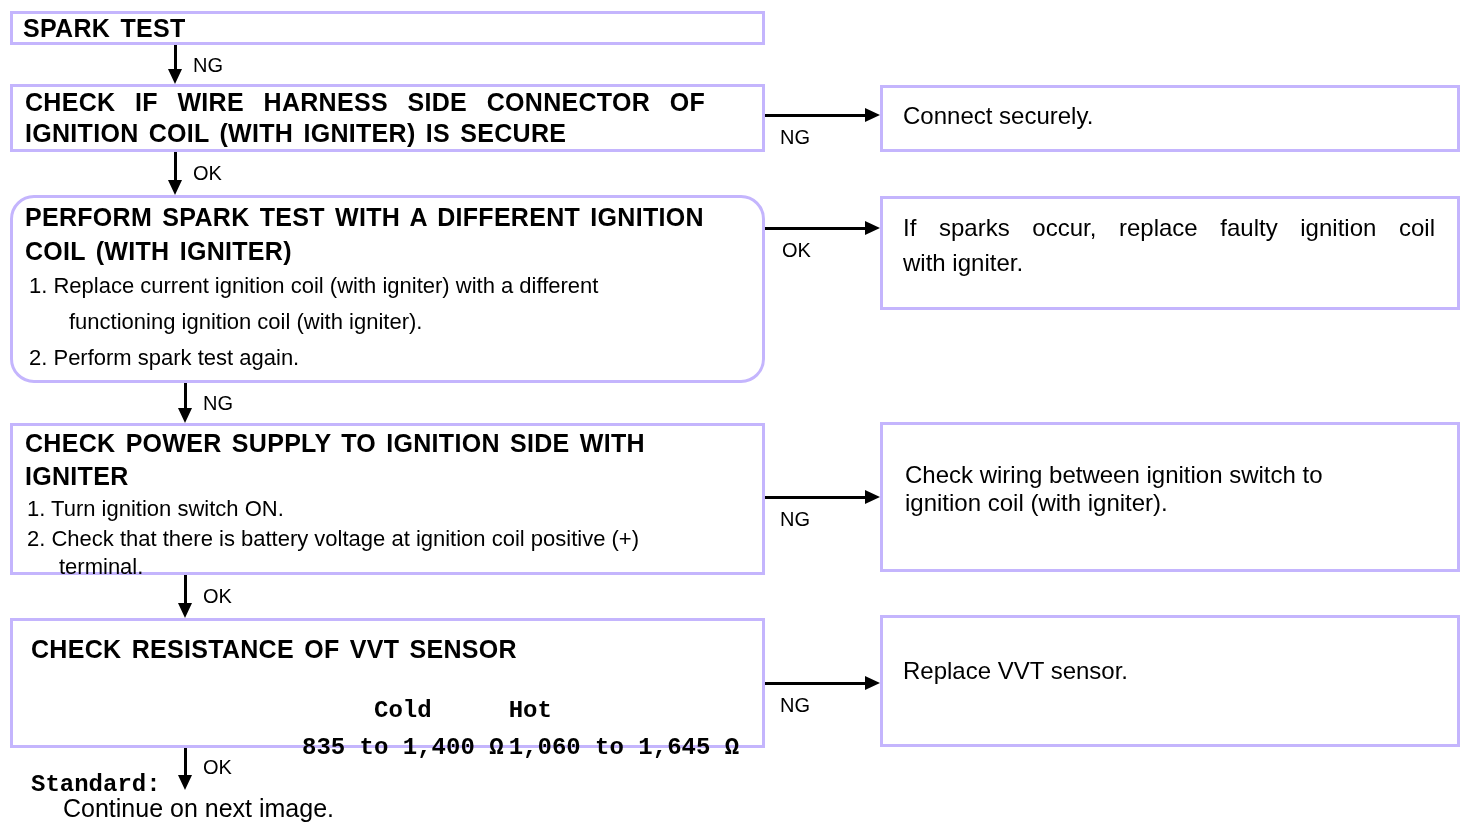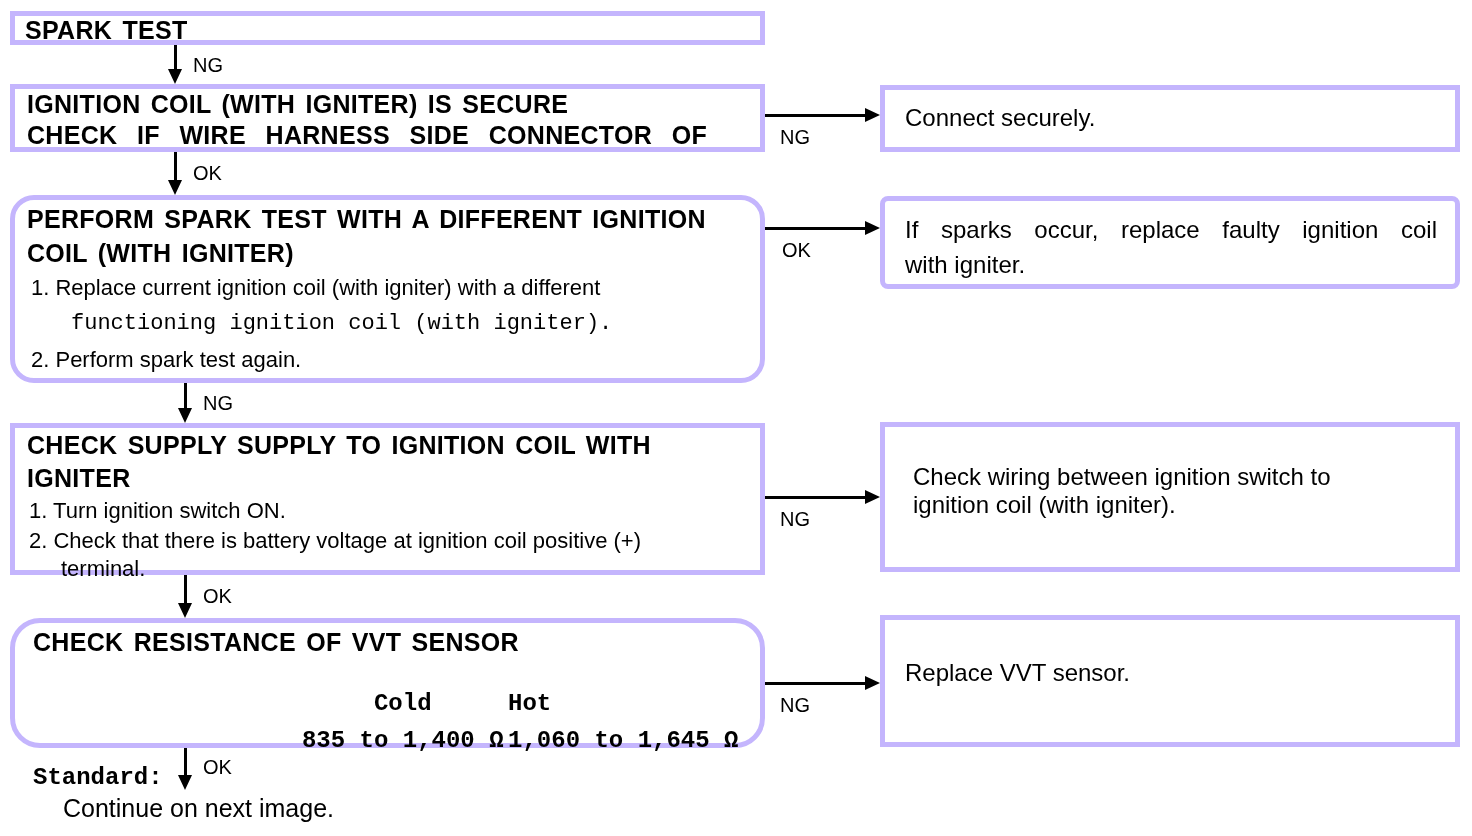--- a/index.html
+++ b/index.html
@@ -2,21 +2,21 @@
 <html><head>
 <meta charset="utf-8">
 <style>
   html,body { margin:0; padding:0; background:#ffffff; }
   .stage {
     position:relative; width:1472px; height:836px; background:#ffffff;
     color:#000; font-family:"Liberation Sans", sans-serif; overflow:hidden;
   }
   .box {
     position:absolute; box-sizing:border-box;
-    border:5px solid #c4b5fd; background:#fff;
+    border:3px solid #c4b5fd; background:#fff;
   }
   .title {
     font-weight:bold; font-size:25px; line-height:33px;
     letter-spacing:0.3px; word-spacing:3px; white-space:nowrap;
   }
   .jline { text-align:justify; text-align-last:justify; }
   .body-text { font-size:22px; line-height:36px; white-space:nowrap; }
   .result-text { font-size:24px; line-height:30px; white-space:nowrap; }
   .flow-label { position:absolute; font-size:20px; line-height:26px; }
   .vline { position:absolute; width:3px; background:#000; }
@@ -40,79 +40,79 @@
 
   <div class="box" style="left:10px; top:11px; width:755px; height:34px; padding:0 10px;">
     <div class="title" style="line-height:28px;">SPARK TEST</div>
   </div>
 
   <div class="vline" style="left:174px; top:45px; height:25px;"></div>
   <div class="vhead" style="left:168px; top:69px;"></div>
   <div class="flow-label" style="left:193px; top:52px;">NG</div>
 
   <div class="box" style="left:10px; top:84px; width:755px; height:68px; padding:0 12px;">
+    <div class="title jline" style="line-height:31px; width:680px;">CHECK IF WIRE HARNESS SIDE CONNECTOR OF</div>
     <div class="title" style="line-height:31px;">IGNITION COIL (WITH IGNITER) IS SECURE</div>
-    <div class="title jline" style="line-height:31px; width:680px;">CHECK IF WIRE HARNESS SIDE CONNECTOR OF</div>
   </div>
 
   <div class="hline" style="left:765px; top:114px; width:101px;"></div>
   <div class="hhead" style="left:865px; top:108px;"></div>
   <div class="flow-label" style="left:780px; top:124px;">NG</div>
 
   <div class="box" style="left:880px; top:85px; width:580px; height:67px; padding:13px 20px;">
     <div class="result-text">Connect securely.</div>
   </div>
 
   <div class="vline" style="left:174px; top:152px; height:28px;"></div>
   <div class="vhead" style="left:168px; top:180px;"></div>
   <div class="flow-label" style="left:193px; top:160px;">OK</div>
 
   <div class="box" style="left:10px; top:195px; width:755px; height:188px; padding:2px 12px;border-radius:24px;">
     <div class="title" style="line-height:34px;">PERFORM SPARK TEST WITH A DIFFERENT IGNITION</div>
     <div class="title" style="line-height:34px;">COIL (WITH IGNITER)</div>
     <div class="body-text" style="padding-left:4px;">1. Replace current ignition coil (with igniter) with a different</div>
-    <div class="body-text" style="padding-left:44px;font-family:Liberation Mono, monospace;">functioning ignition coil (with igniter).</div>
+    <div class="body-text" style="padding-left:44px;">functioning ignition coil (with igniter).</div>
     <div class="body-text" style="padding-left:4px;">2. Perform spark test again.</div>
   </div>
 
   <div class="hline" style="left:765px; top:227px; width:101px;"></div>
   <div class="hhead" style="left:865px; top:221px;"></div>
   <div class="flow-label" style="left:782px; top:237px;">OK</div>
 
-  <div class="box" style="left:880px; top:196px; width:580px; height:93px; padding:11px 20px;border-radius:8px;">
+  <div class="box" style="left:880px; top:196px; width:580px; height:114px; padding:11px 20px;">
     <div class="result-text jline" style="line-height:35px; width:532px;">If sparks occur, replace faulty ignition coil</div>
     <div class="result-text" style="line-height:35px;">with igniter.</div>
   </div>
 
   <div class="vline" style="left:184px; top:383px; height:25px;"></div>
   <div class="vhead" style="left:178px; top:408px;"></div>
   <div class="flow-label" style="left:203px; top:390px;">NG</div>
 
   <div class="box" style="left:10px; top:423px; width:755px; height:152px; padding:1px 12px;">
-    <div class="title" style="line-height:33px;">CHECK SUPPLY SUPPLY TO IGNITION COIL WITH</div>
+    <div class="title" style="line-height:33px;">CHECK POWER SUPPLY TO IGNITION SIDE WITH</div>
     <div class="title" style="line-height:33px;">IGNITER</div>
     <div class="body-text" style="line-height:31px; padding-left:2px;">1. Turn ignition switch ON.</div>
     <div class="body-text" style="line-height:30px; padding-left:2px;">2. Check that there is battery voltage at ignition coil positive (+)</div>
     <div class="body-text" style="line-height:25px; padding-left:34px;">terminal.</div>
   </div>
 
   <div class="hline" style="left:765px; top:496px; width:101px;"></div>
   <div class="hhead" style="left:865px; top:490px;"></div>
   <div class="flow-label" style="left:780px; top:506px;">NG</div>
 
-  <div class="box" style="left:880px; top:422px; width:580px; height:150px; padding:36px 28px;">
+  <div class="box" style="left:880px; top:422px; width:580px; height:150px; padding:36px 22px;">
     <div class="result-text" style="line-height:28px;">Check wiring between ignition switch to</div>
     <div class="result-text" style="line-height:28px;">ignition coil (with igniter).</div>
   </div>
 
   <div class="vline" style="left:184px; top:575px; height:28px;"></div>
   <div class="vhead" style="left:178px; top:603px;"></div>
   <div class="flow-label" style="left:203px; top:583px;">OK</div>
 
-  <div class="box" style="left:10px; top:618px; width:755px; height:130px; padding:4px 12px;border-radius:30px;">
+  <div class="box" style="left:10px; top:618px; width:755px; height:130px; padding:13px 12px;">
     <div class="title" style="line-height:30px; padding-left:6px;">CHECK RESISTANCE OF VVT SENSOR</div>
     <div class="spec-row" style="margin-top:32px;">
       <div class="spec-cell-label"></div>
       <div class="spec-cell-cold">Cold</div>
       <div class="spec-cell-hot">Hot</div>
     </div>
     <div class="spec-row">
       <div class="spec-cell-label">Standard:</div>
       <div class="spec-cell-cold">835 to 1,400 Ω</div>
       <div class="spec-cell-hot">1,060 to 1,645 Ω</div>

